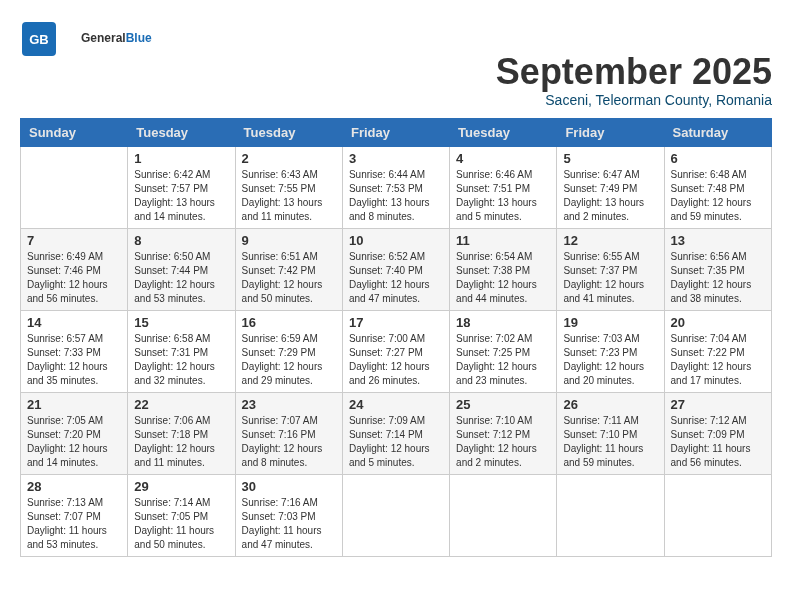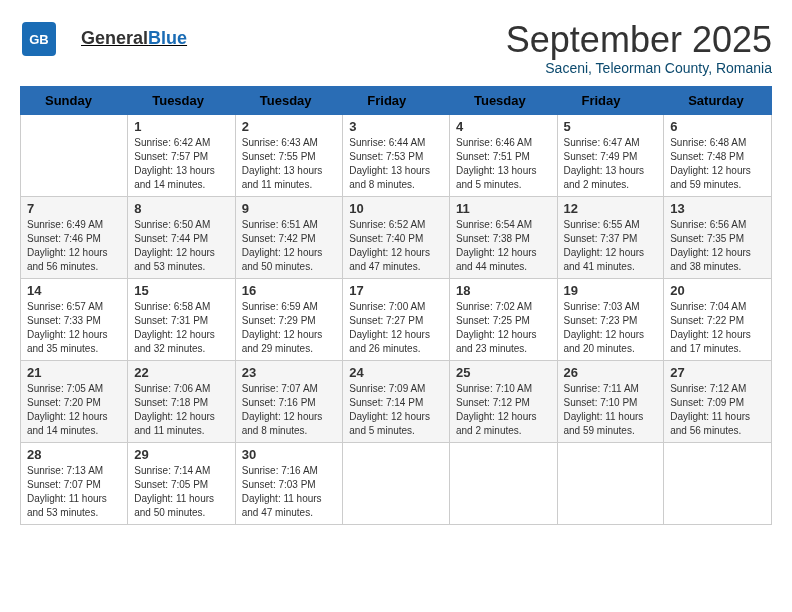--- a/index.html
+++ b/index.html
@@ -24,38 +24,39 @@
     .logo-row {
       display: flex;
       align-items: center;
       gap: 19px;
     }
     .title-section {
       text-align: right;
     }
     .month-title {
       font-size: 36px;
-      font-weight: normal;
+      font-weight: bold;
       color: #333;
       line-height: 1.1;
+      margin-top: 32px;
     }
     .location {
       font-size: 14px;
       color: #0c4a6e;
     }
     .calendar {
       width: 100%;
       border-collapse: collapse;
       border: 1px solid #ccc;
     }
     .calendar th {
       background: #2a6db5;
-      color: #000000;
+      color: #e5e5e5;
       font-size: 13px;
-      padding: 6px 24px;
+      padding: 6px 8px;
       text-align: left;
       border: 1px solid #2a6db5;
     }
     .calendar td {
       border: 1px solid #ccc;
       vertical-align: top;
       padding: 4px 6px;
       width: 108px;
       min-height: 80px;
       font-size: 11px;
@@ -81,21 +82,21 @@
 <body>
 
 <div class="header">
   <div class="logo">
     <div class="logo-row">
       <svg width="38" height="38" viewBox="0 0 38 38">
         <rect x="2" y="2" width="34" height="34" rx="4" fill="#1a6cb5"></rect>
         <text x="19" y="24" font-size="13" font-weight="bold" fill="white" text-anchor="middle" font-family="Arial">GB</text>
       </svg>
       <div style="margin-left:4px;">
-        <div style="font-size:18px; font-weight:bold; line-height:1.1;text-decoration:underline;">
+        <div style="font-size:12px; font-weight:bold; line-height:1.1;">
           <span style="color:#333;">General</span><span style="color:#1a6cb5;">Blue</span>
         </div>
       </div>
     </div>
   </div>
   <div class="title-section">
     <div class="month-title">September 2025</div>
     <div class="location">Saceni, Teleorman County, Romania</div>
   </div>
 </div>

